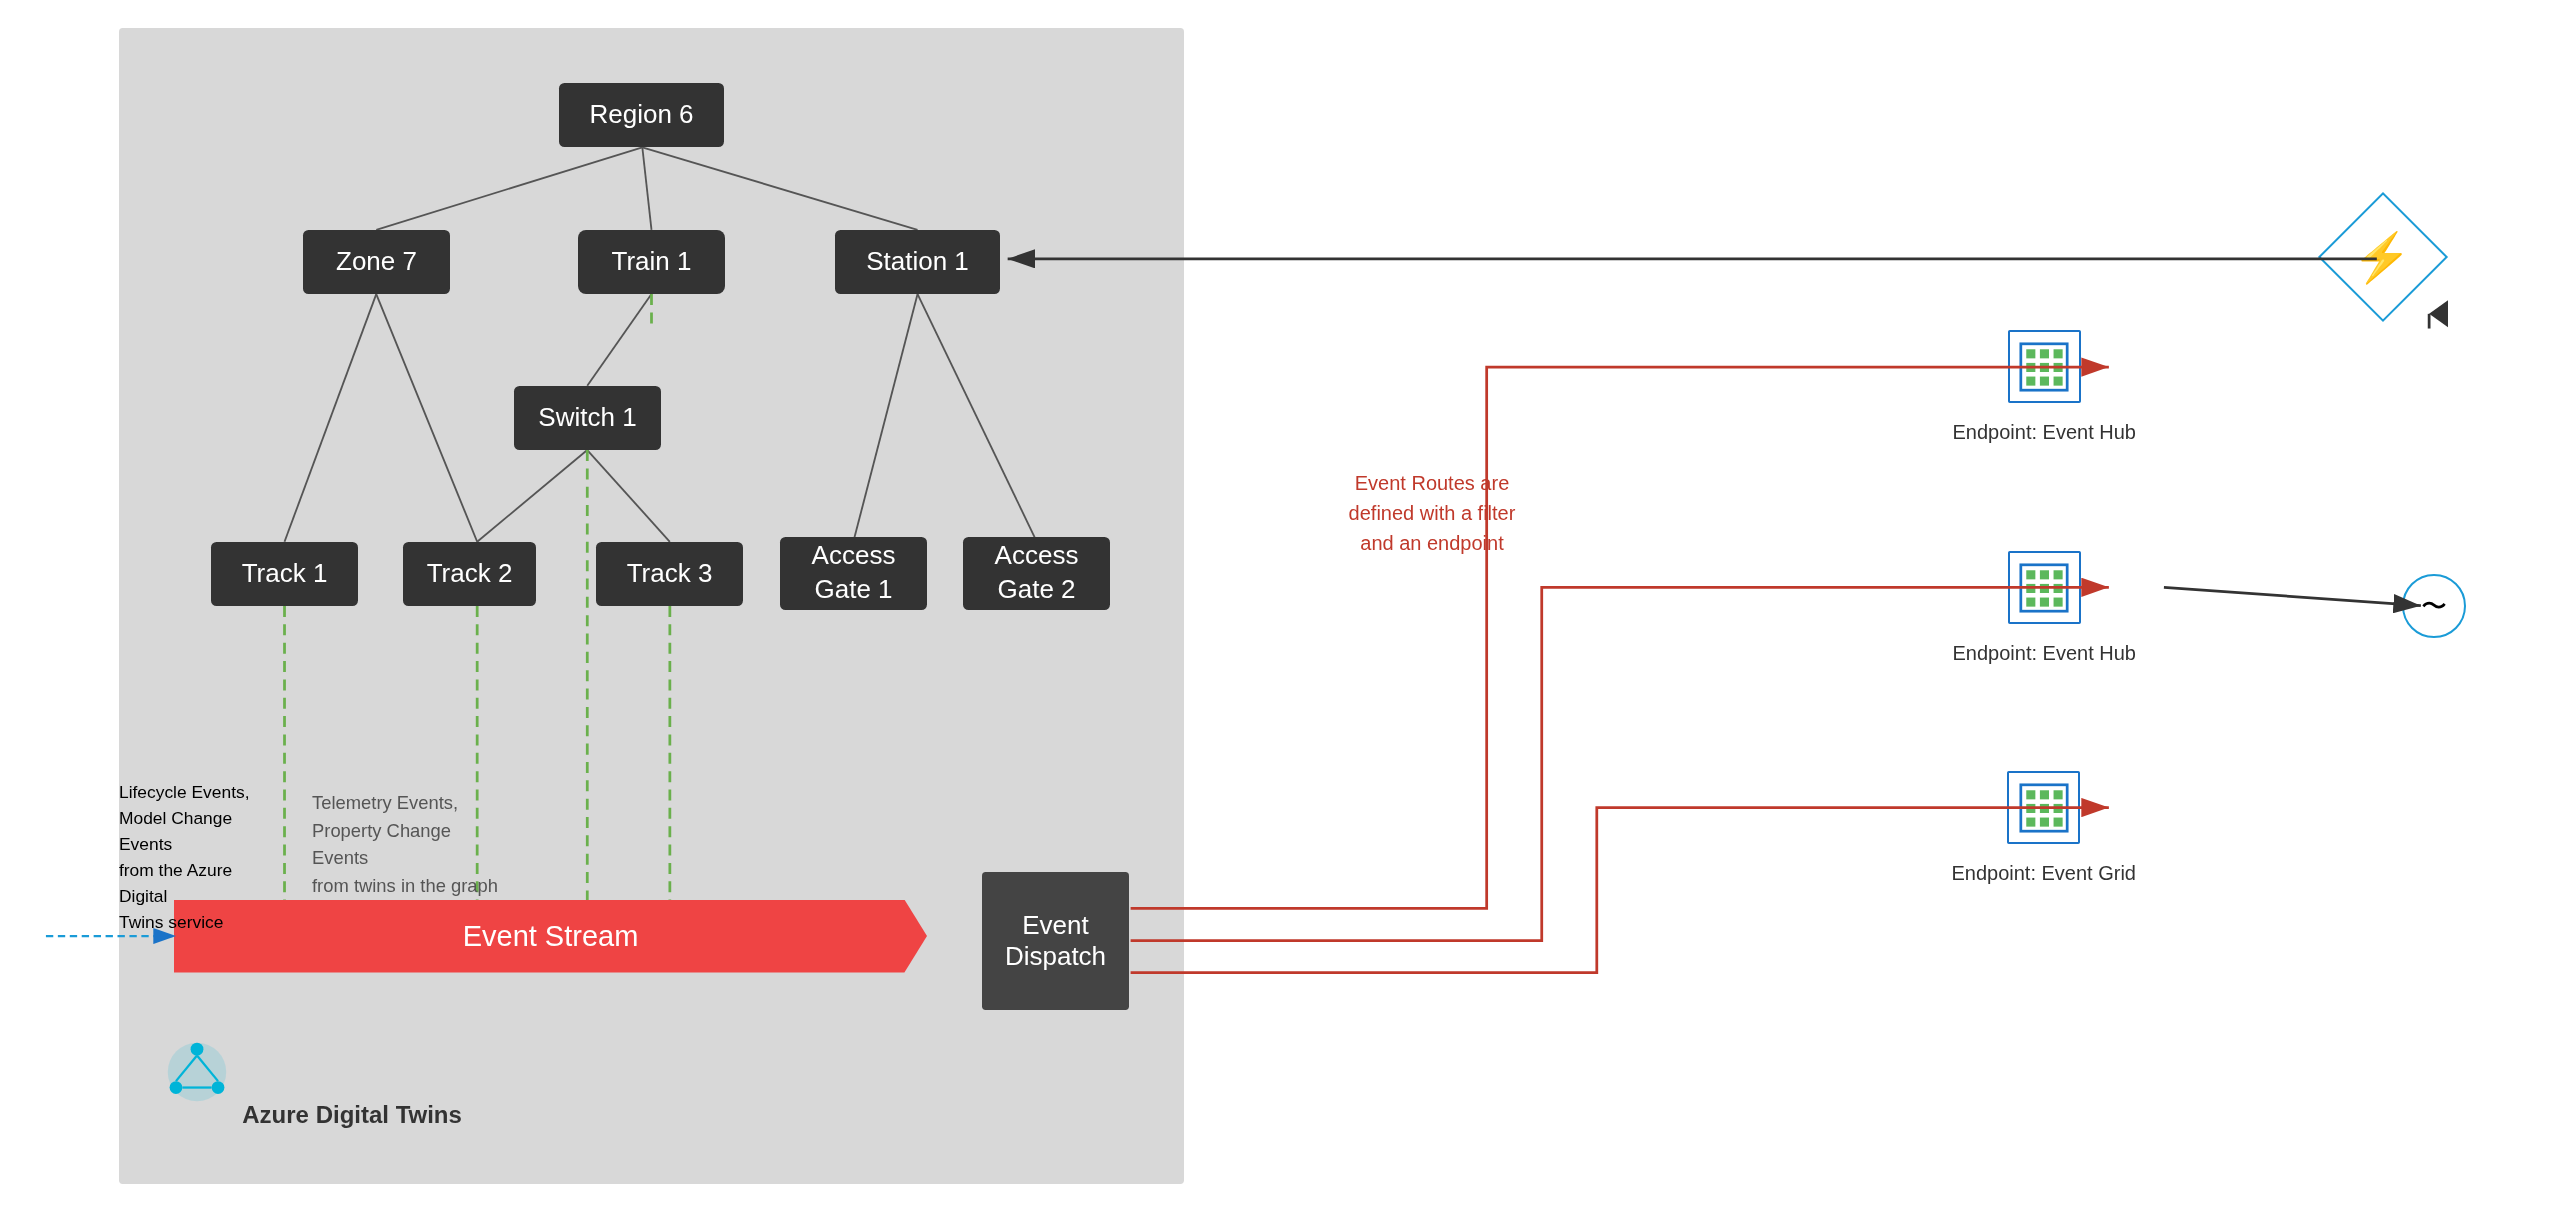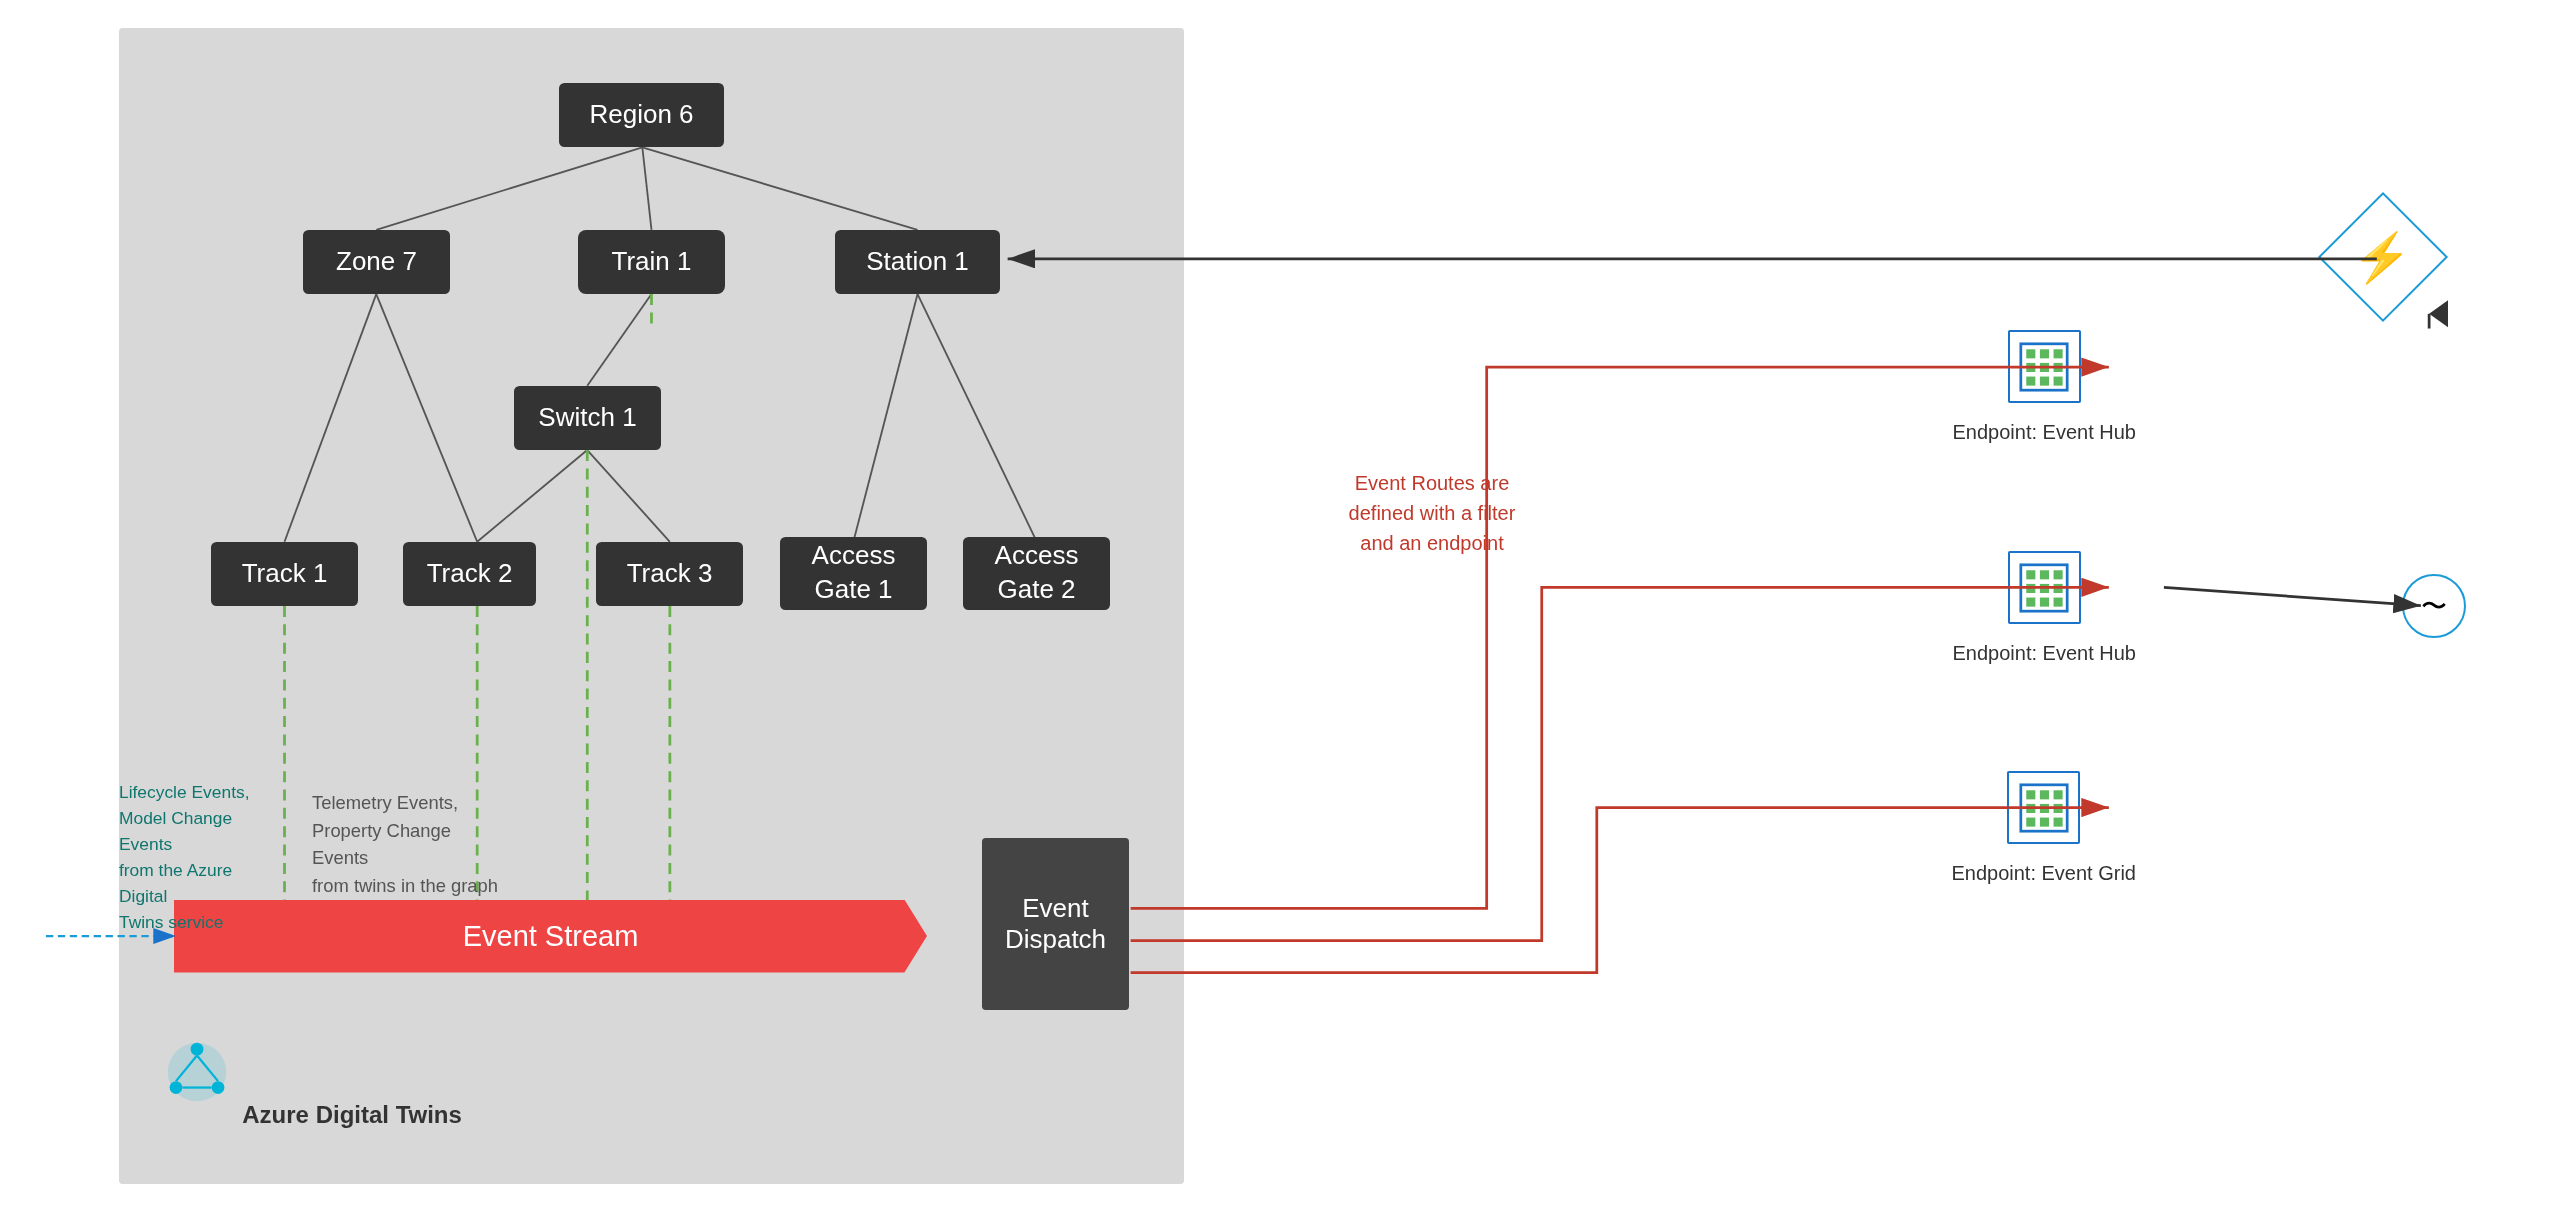--- a/index.html
+++ b/index.html
@@ -60,21 +60,21 @@
       font-weight: 500;
       clip-path: polygon(0 0, 97% 0, 100% 50%, 97% 100%, 0 100%);
     }
 
     
     .event-dispatch {
       position: absolute;
       bottom: 174px;
       right: 55px;
       width: 147px;
-      height: 172px;
+      height: 138px;
       background: #444;
       color: #fff;
       display: flex;
       align-items: center;
       justify-content: center;
       text-align: center;
       font-size: 26px;
       font-weight: 500;
       border-radius: 3.7px;
       padding: 9.2px;
@@ -236,21 +236,21 @@
       <circle cx="35" cy="10" r="7" fill="#00b4d8"></circle>
       <circle cx="12" cy="52" r="7" fill="#00b4d8"></circle>
       <circle cx="58" cy="52" r="7" fill="#00b4d8"></circle>
       <line x1="35" y1="17" x2="12" y2="45" stroke="#00b4d8" stroke-width="2.5"></line>
       <line x1="35" y1="17" x2="58" y2="45" stroke="#00b4d8" stroke-width="2.5"></line>
       <line x1="19" y1="52" x2="51" y2="52" stroke="#00b4d8" stroke-width="2.5"></line>
     </svg>
     <span class="adt-label" style="font-size:24px; font-weight:700; color:#333; display:inline-block; margin-left:9.2px; vertical-align:middle;margin-top:28px;">Azure Digital Twins</span>
   </div>
 
-  <div style="position:absolute; left:0px; bottom:248px; width:147px; font-size:17.4px; color:#0f766e; line-height:1.5;">
+  <div style="position:absolute; left:0px; bottom:248px; width:147px; font-size:17.4px; color:#000000; line-height:1.5;">
     Lifecycle Events,<br>Model Change Events<br>from the Azure Digital<br>Twins service
   </div>
 
 </div>
 
 <div style="position:absolute; left:1331px; top:468px; font-size:20px; color:#c0392b; line-height:1.5; text-align:center; width:202px;">
   Event Routes are<br>defined with a filter<br>and an endpoint
 </div>
 
 <div class="endpoint-box" style="position:absolute; right:440px; top:330px;">

